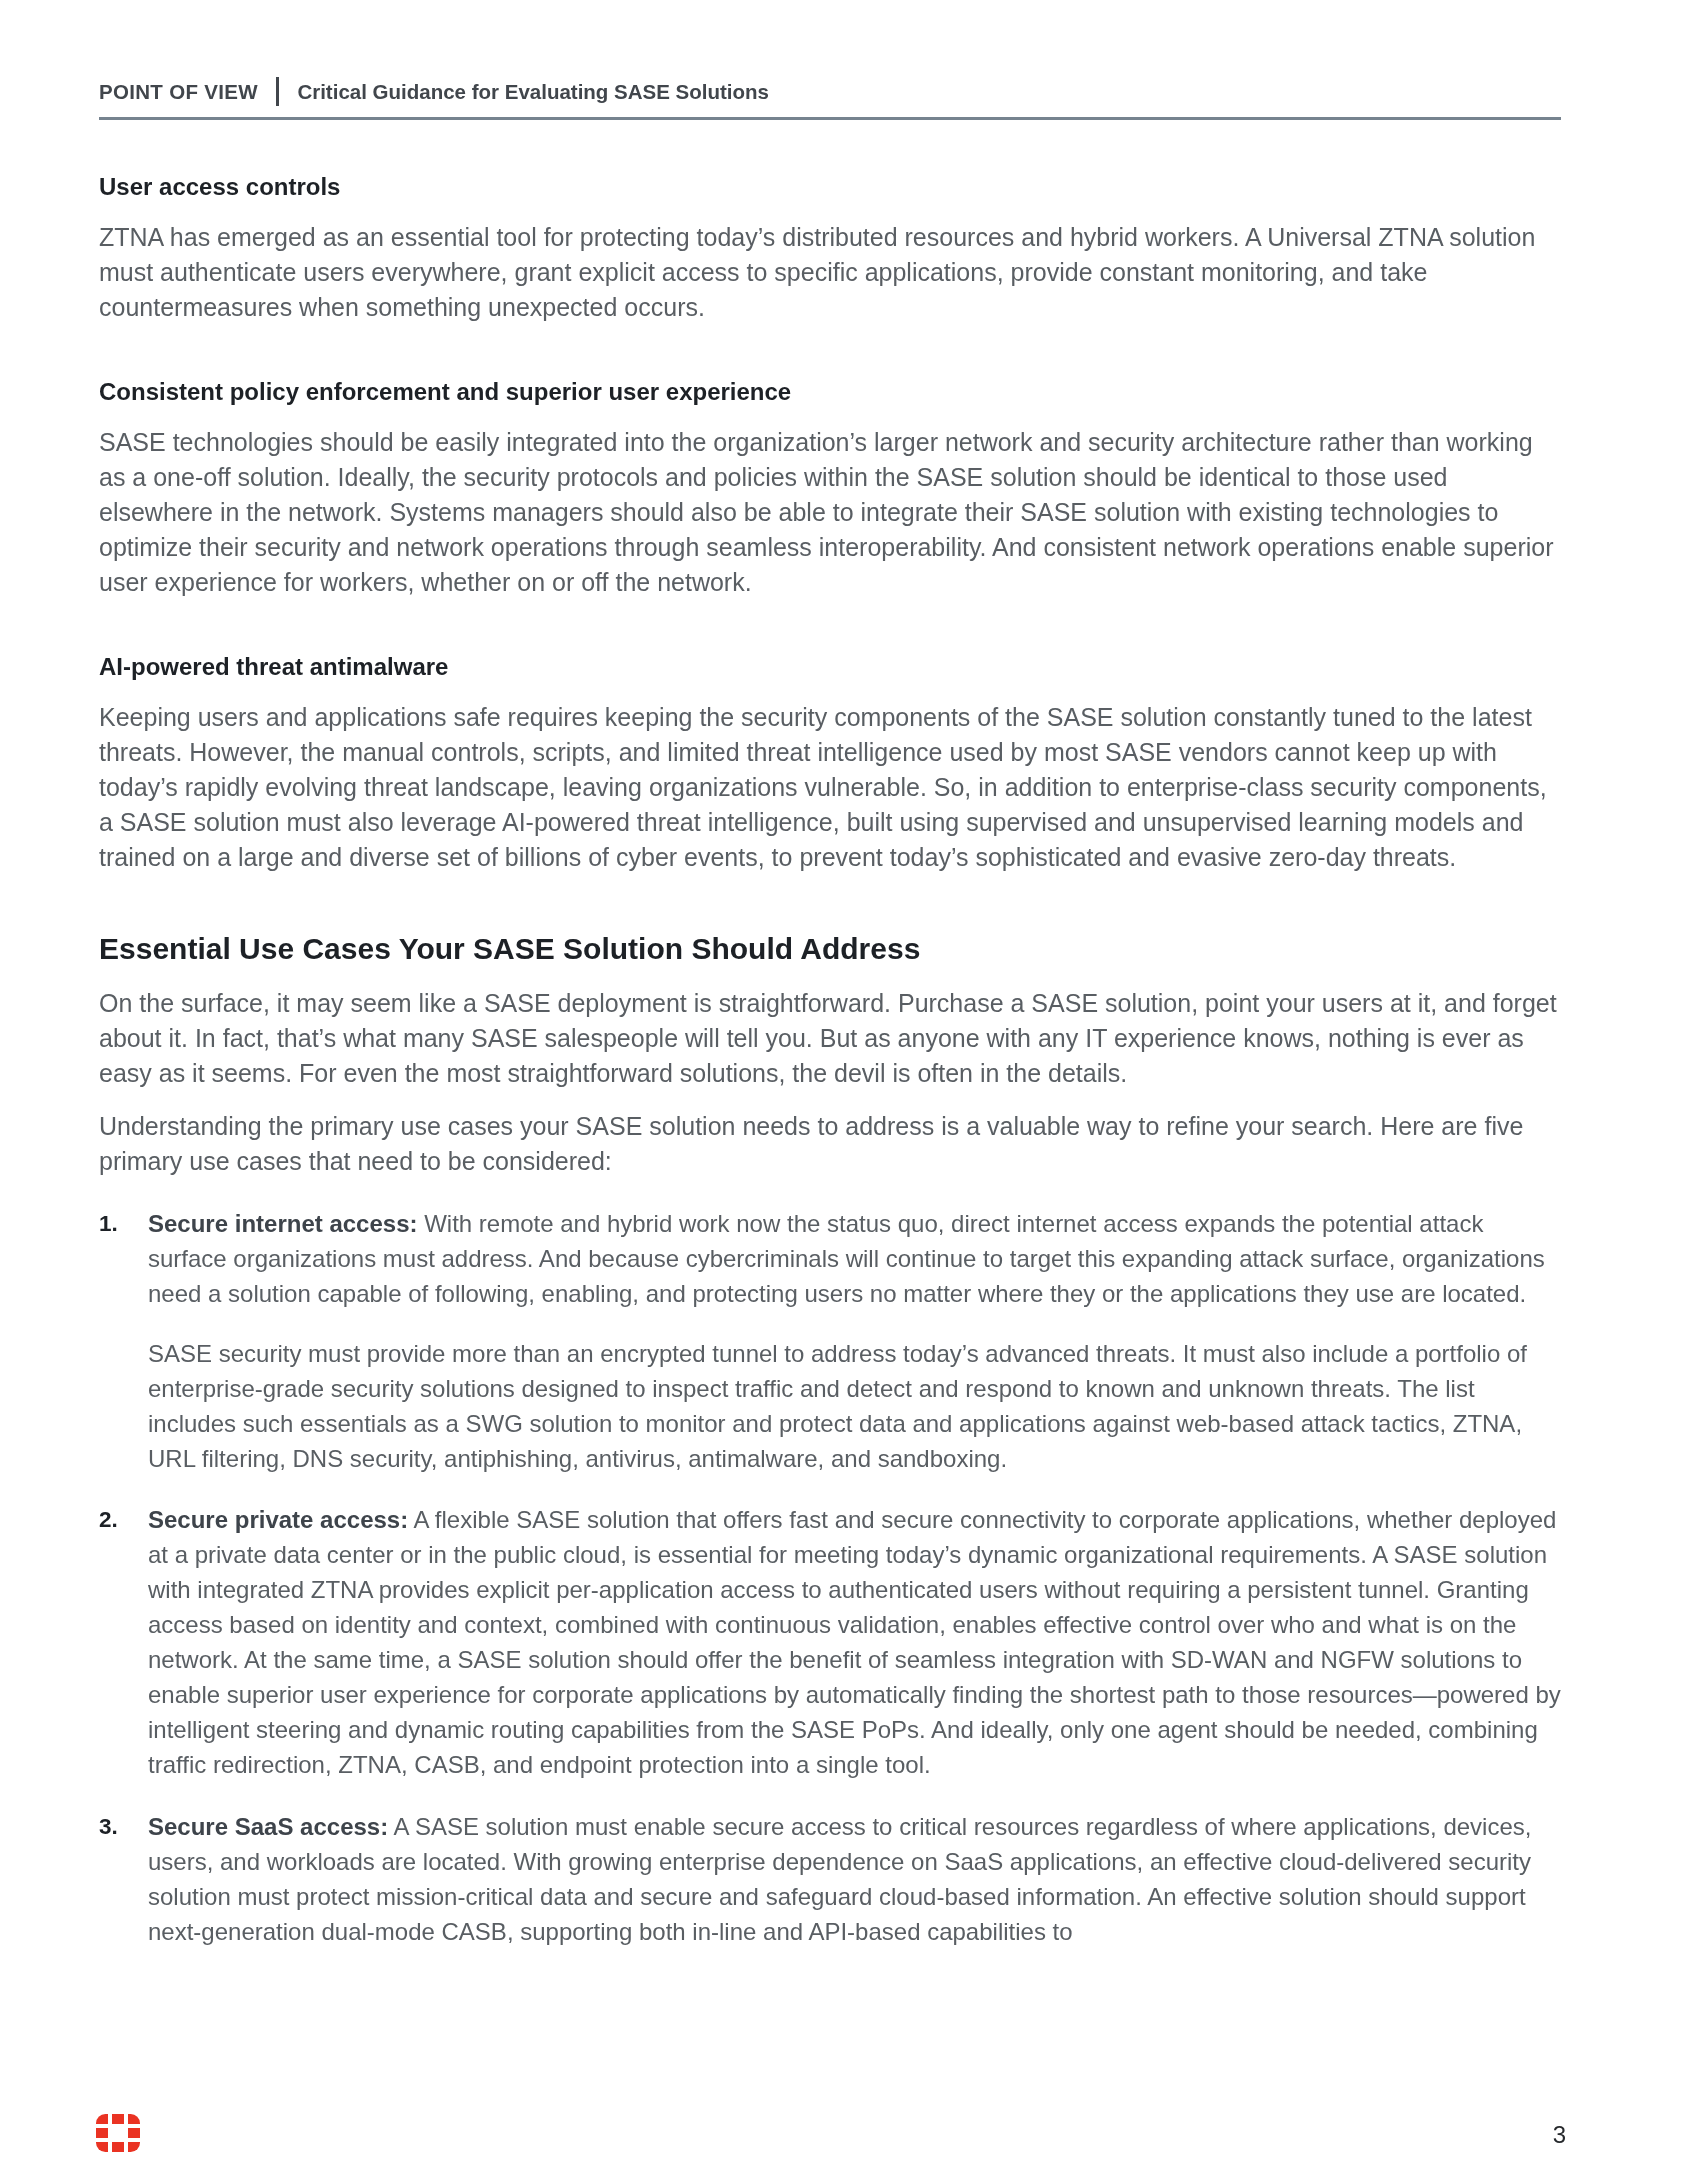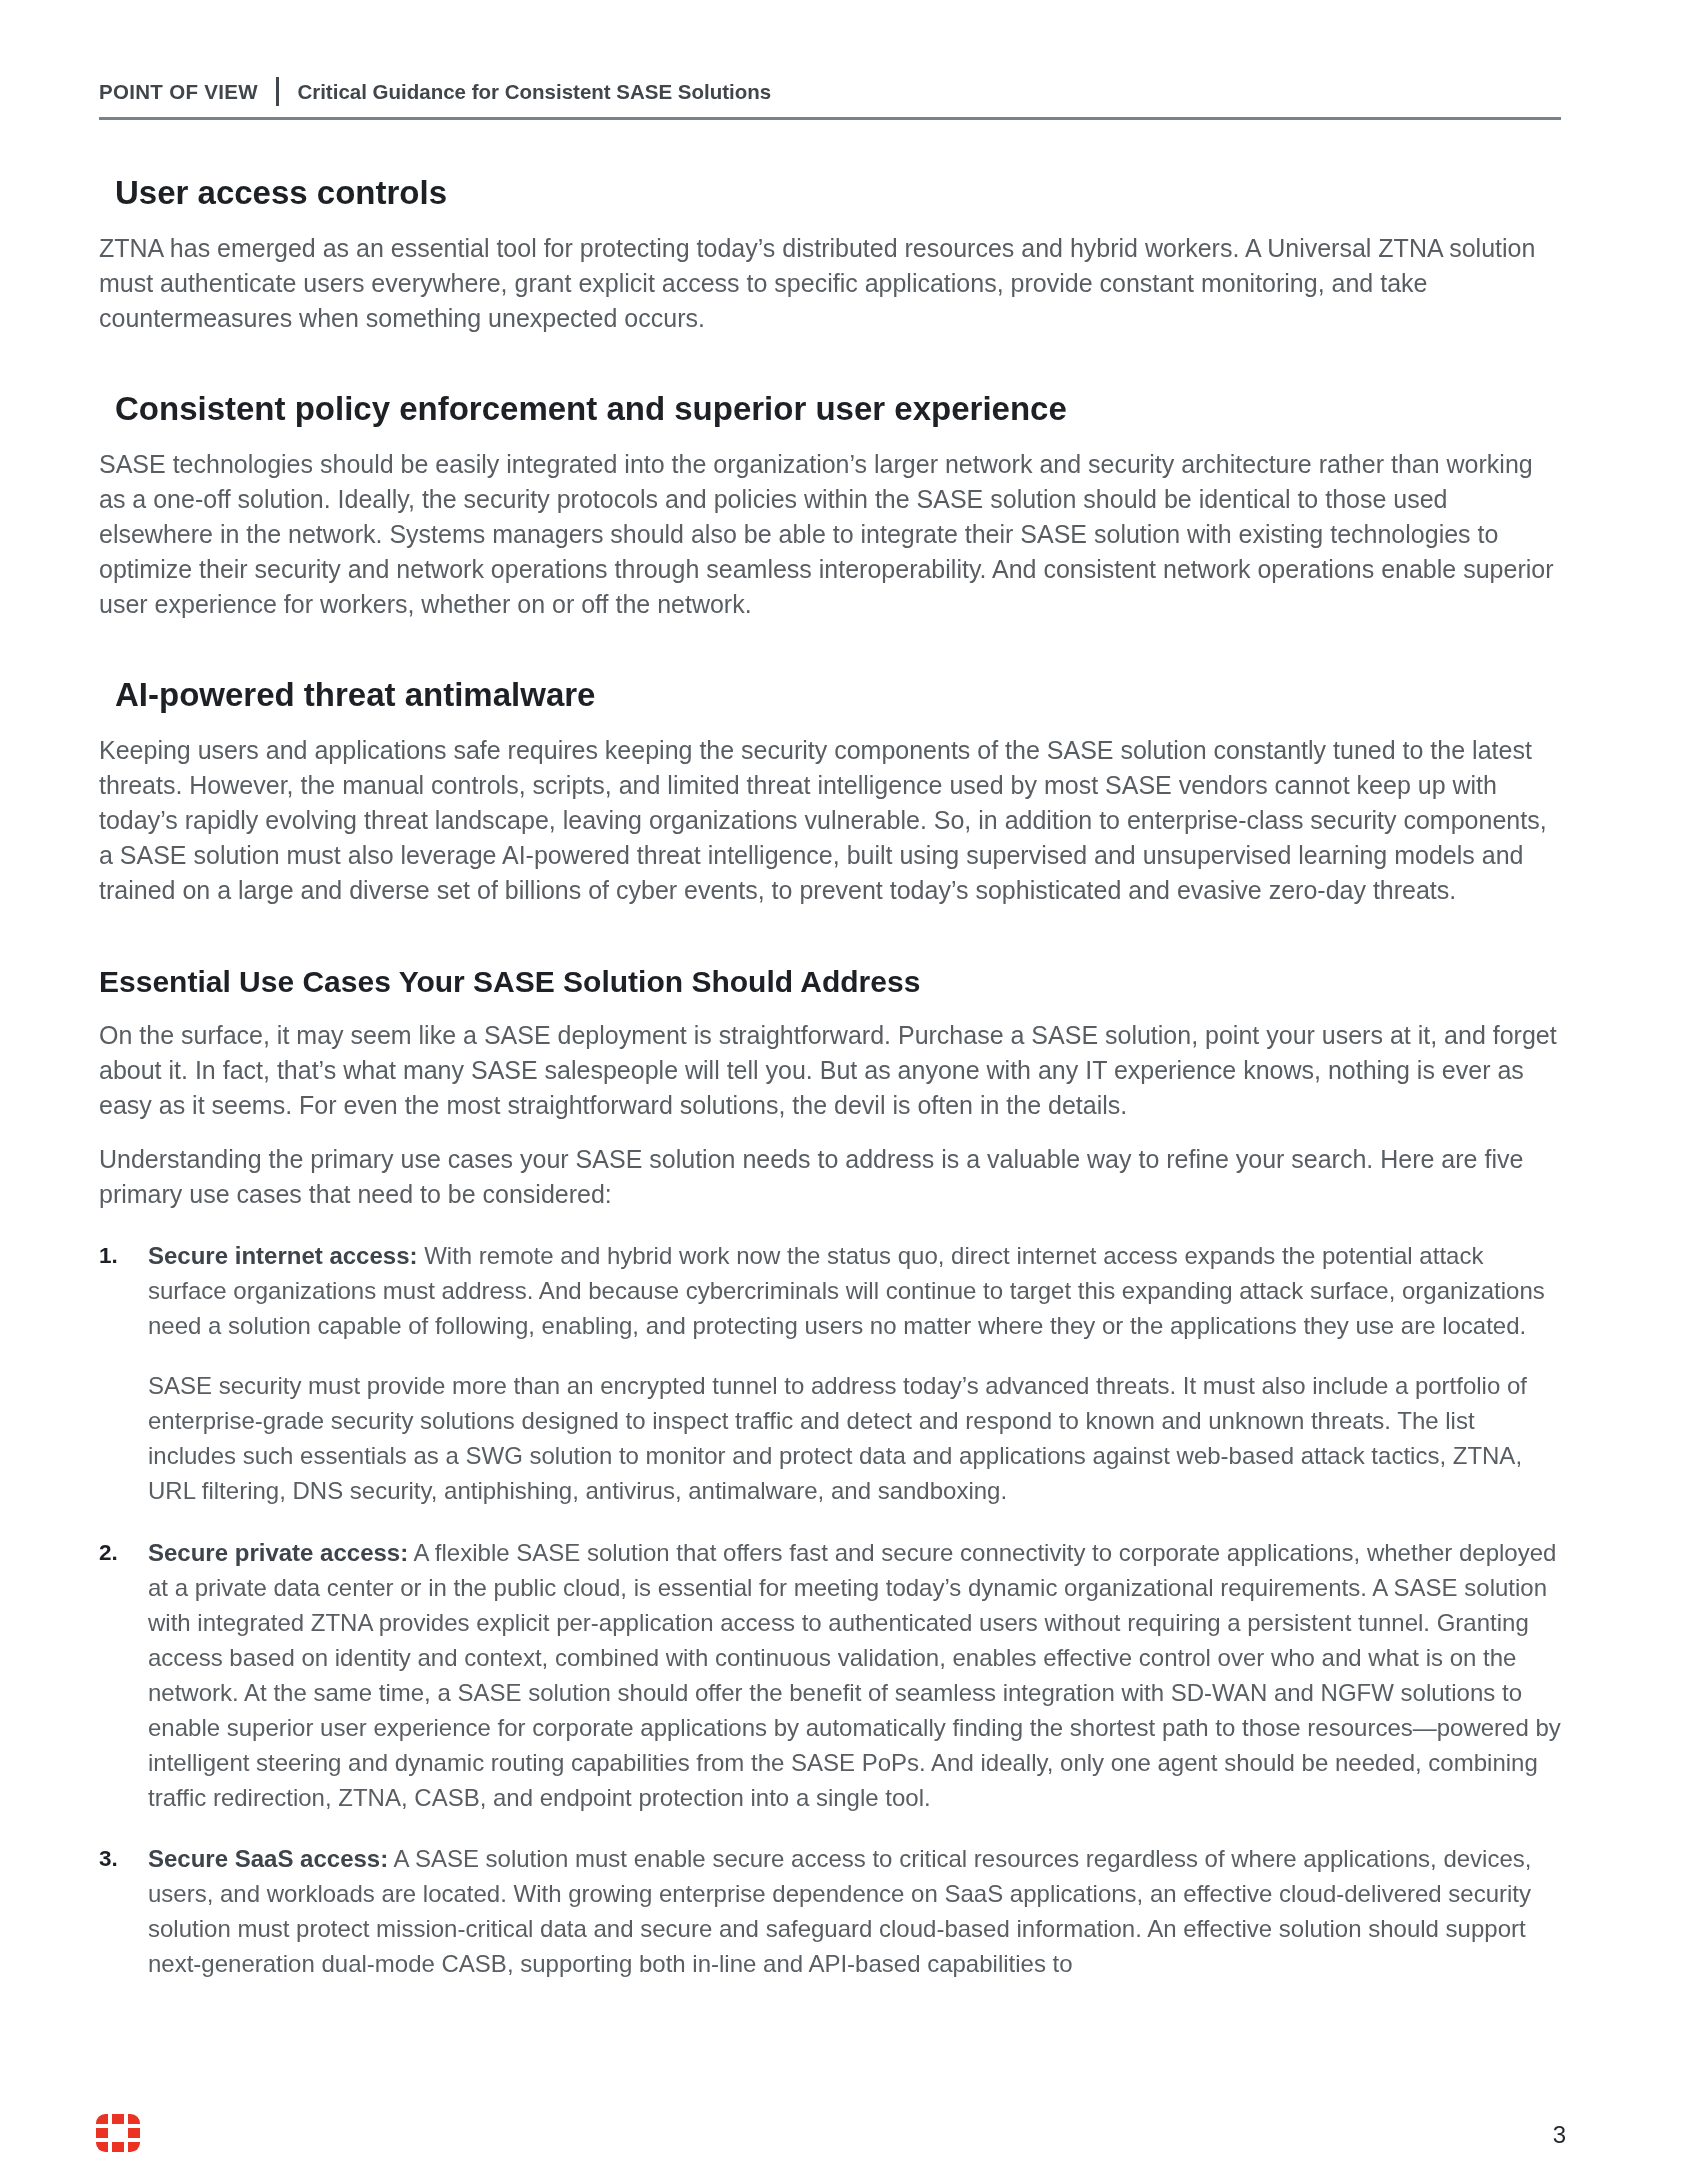--- a/index.html
+++ b/index.html
@@ -42,24 +42,24 @@
     background: var(--eyebrow-color);
   }
   .doc-header .doc-title {
     font-size: 20.5px;
     font-weight: bold;
     color: var(--eyebrow-color);
   }
 
   
   h3.section-heading {
-    font-size: 33px;
+    font-size: 24px;
     font-weight: bold;
     color: var(--heading-color);
-    margin: 53px 0 0 16px;
+    margin: 53px 0 0 0;
     line-height: 1.2;
   }
   h2.main-heading {
     font-size: 30px;
     font-weight: bold;
     color: var(--heading-color);
     margin: 56px 0 0 0;
     line-height: 1.2;
   }
   p.body-text {
@@ -124,21 +124,21 @@
 </style>
 </head>
 <body>
 
 <div class="page">
   <div class="content">
 
     <div class="doc-header">
       <span class="eyebrow">POINT OF VIEW</span>
       <span class="vbar"></span>
-      <span class="doc-title">Critical Guidance for Consistent SASE Solutions</span>
+      <span class="doc-title">Critical Guidance for Evaluating SASE Solutions</span>
     </div>
 
     <h3 class="section-heading">User access controls</h3>
     <p class="body-text">ZTNA has emerged as an essential tool for protecting today’s distributed resources and hybrid workers. A Universal ZTNA solution must authenticate users everywhere, grant explicit access to specific applications, provide constant monitoring, and take countermeasures when something unexpected occurs.</p>
 
     <h3 class="section-heading">Consistent policy enforcement and superior user experience</h3>
     <p class="body-text">SASE technologies should be easily integrated into the organization’s larger network and security architecture rather than working as a one-off solution. Ideally, the security protocols and policies within the SASE solution should be identical to those used elsewhere in the network. Systems managers should also be able to integrate their SASE solution with existing technologies to optimize their security and network operations through seamless interoperability. And consistent network operations enable superior user experience for workers, whether on or off the network.</p>
 
     <h3 class="section-heading">AI-powered threat antimalware</h3>
     <p class="body-text">Keeping users and applications safe requires keeping the security components of the SASE solution constantly tuned to the latest threats. However, the manual controls, scripts, and limited threat intelligence used by most SASE vendors cannot keep up with today’s rapidly evolving threat landscape, leaving organizations vulnerable. So, in addition to enterprise-class security components, a SASE solution must also leverage AI-powered threat intelligence, built using supervised and unsupervised learning models and trained on a large and diverse set of billions of cyber events, to prevent today’s sophisticated and evasive zero-day threats.</p>

